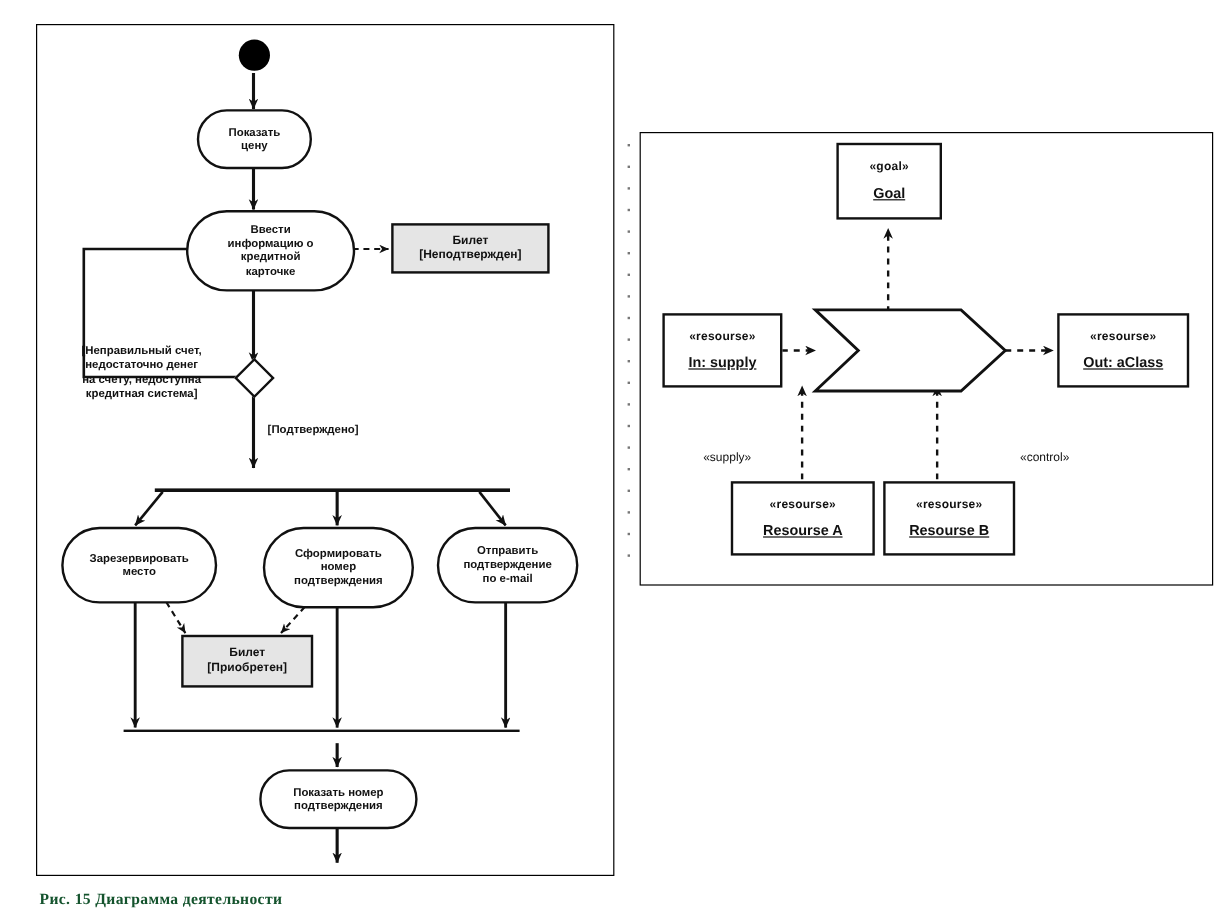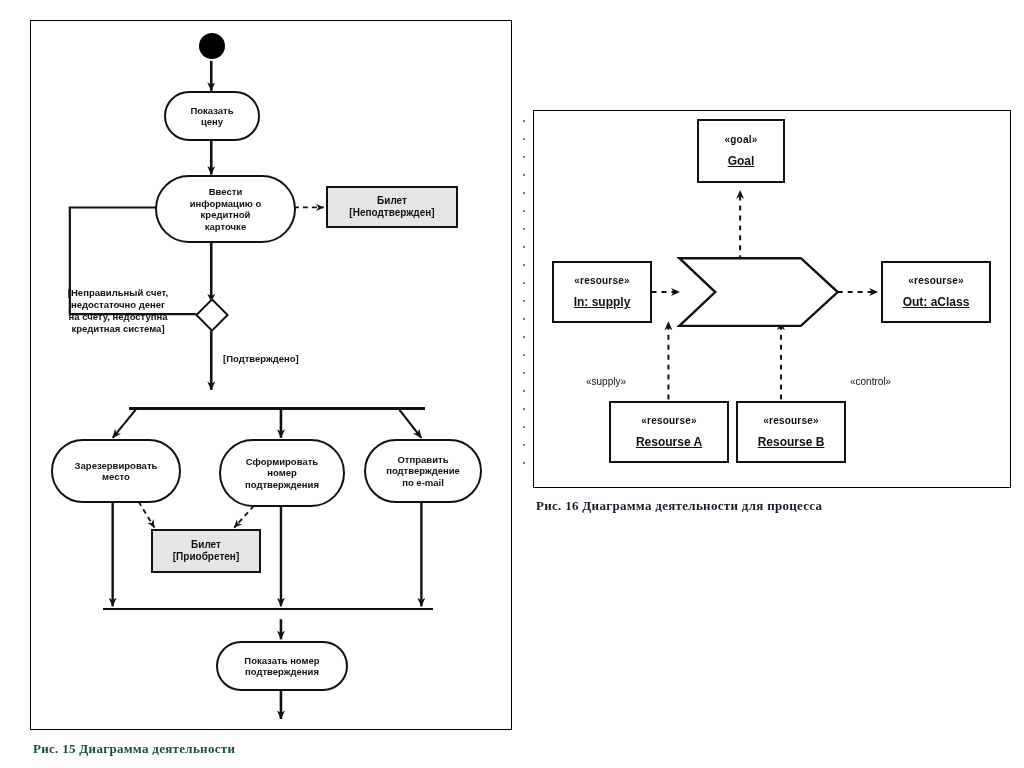--- a/index.html
+++ b/index.html
@@ -265,15 +265,14 @@
       <span class="stereo">«resourse»</span>
       <span class="nm">Resourse A</span>
     </div>
 
     <div class="clsbox" style="left:202px;top:290px;width:110px;height:62px;">
       <span class="stereo">«resourse»</span>
       <span class="nm">Resourse B</span>
     </div>
   </div>
 
-  <div id="fig16-caption">Рис. 16  Диаграмма деятельности для процесса</div>
 
 </div>
 
 </body></html>

